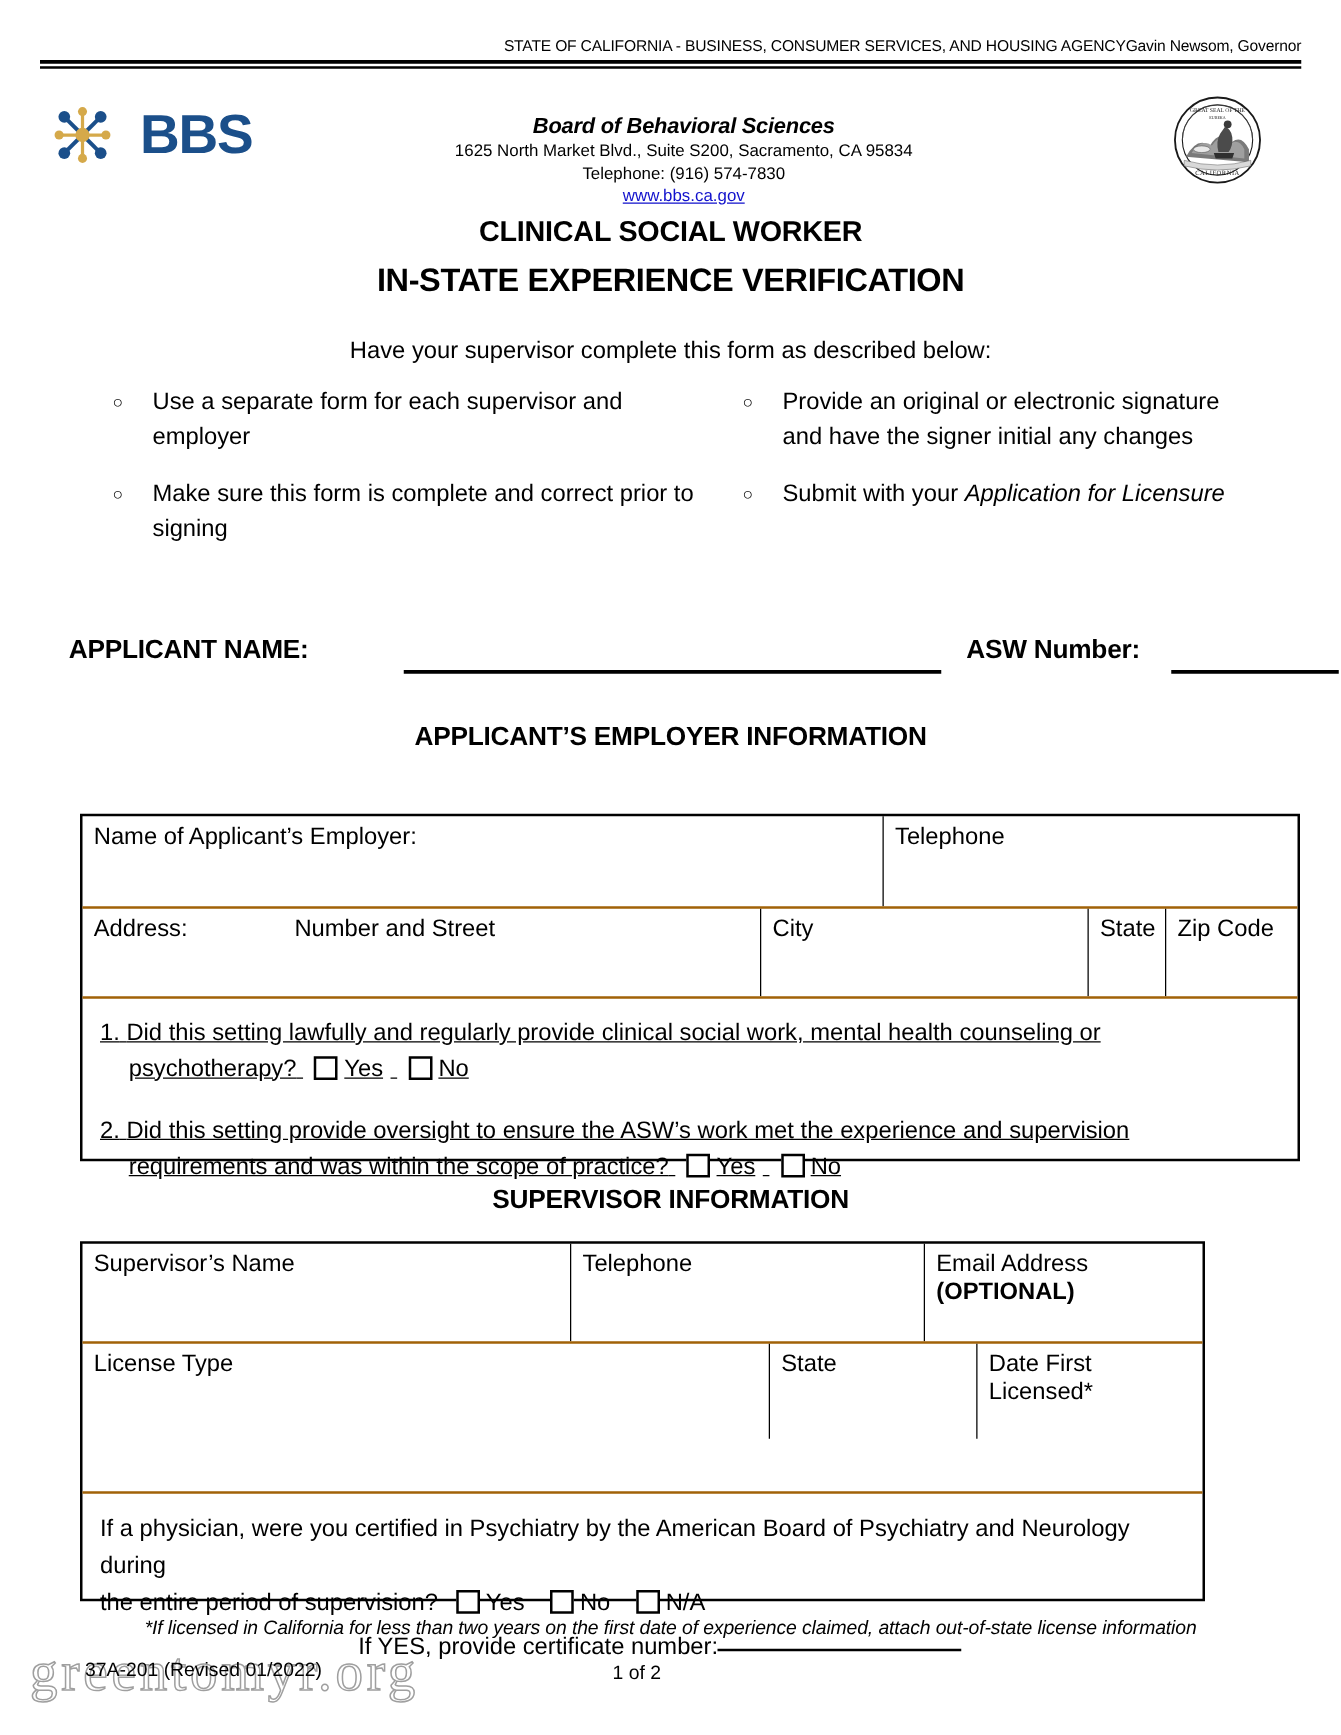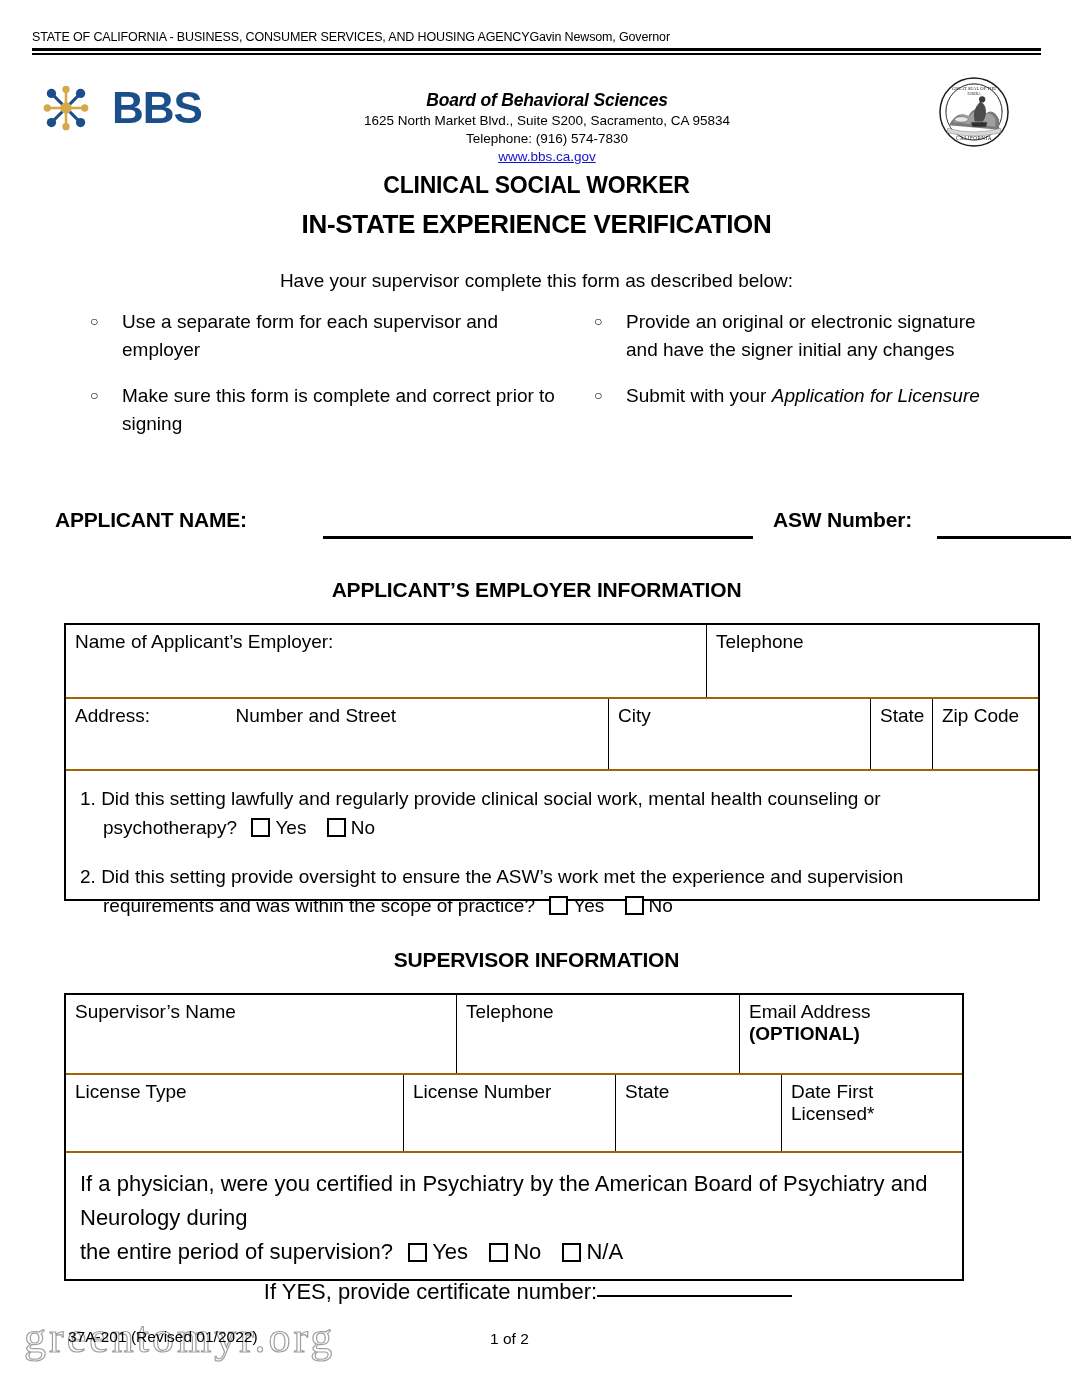--- a/index.html
+++ b/index.html
@@ -20,21 +20,21 @@
     box-sizing: border-box;
   }
 
   
   .state-header {
     position: absolute;
     left: 32px;
     top: 30px;
     width: 1009px;
     display: flex;
-    justify-content: flex-start;
+    justify-content: flex-end;
     align-items: baseline;
     font-size: 12.5px;
     letter-spacing: -0.15px;
     white-space: nowrap;
   }
   .state-header .gov {
     font-size: 12.5px;
   }
   .hdr-rule-thick {
     position: absolute;
@@ -193,21 +193,21 @@
   #heading-employer { top: 578px; }
   #heading-supervisor { top: 948px; }
 
   
   .tbl {
     position: absolute;
     border: 2px solid #000;
     box-sizing: border-box;
     background: #fff;
   }
-  #employer-table { left: 64px; top: 623px; width: 976px; height: 278px; }
+  #employer-table { left: 64px; top: 651px; width: 976px; height: 278px; text-decoration: underline; }
   #supervisor-table { left: 64px; top: 993px; width: 900px; height: 288px; }
 
   .trow { position: relative; box-sizing: border-box; width: 100%; }
   .trow + .trow { border-top: 2px solid #a16207; }
   .tcell {
     position: absolute;
     top: 0; bottom: 0;
     box-sizing: border-box;
     padding: 6px 9px 0 9px;
     font-size: 19px;
@@ -236,22 +236,23 @@
     margin: 0 5px 0 9px;
     background: #fff;
   }
   .cbx-label { margin-right: 6px; }
 
   
   .phys-row {
     position: relative;
     box-sizing: border-box;
     padding: 14px 14px 10px 14px;
-    font-size: 22px;
+    font-size: 19px;
     line-height: 1.55;
+    margin-top: 42px;
   }
   .cert-line {
     text-align: center;
     padding-left: 28px;
     margin-top: 6px;
   }
   .cert-rule {
     display: inline-block;
     width: 195px;
     border-bottom: 2px solid #000;
@@ -463,23 +464,20 @@
       </div>
       <div class="tcell divider" style="left:660px; right:0;margin-left:13px;">
         <span>Email Address </span><b>(OPTIONAL)</b>
       </div>
     </div>
 
     <div class="trow" style="height:78px;">
       <div class="tcell" style="left:0; width:337px;">
         <span>License Type</span>
       </div>
-      <div class="tcell divider" style="left:337px; width:212px;">
-        <span>License Number</span>
-      </div>
       <div class="tcell divider" style="left:549px; width:166px;">
         <span>State</span>
       </div>
       <div class="tcell divider" style="left:715px; right:0;">
         <span>Date First Licensed*</span>
       </div>
     </div>
 
     <div class="trow phys-row" style="height:128px;">
       <span class="q-line">If a physician, were you certified in Psychiatry by the American Board of Psychiatry and Neurology during</span>
@@ -488,17 +486,18 @@
         <span class="cbx"></span><span class="cbx-label">Yes</span>
         <span class="cbx"></span><span class="cbx-label">No</span>
         <span class="cbx"></span><span class="cbx-label">N/A</span>
       </span>
       <span class="q-line cert-line">
         <span>If YES, provide certificate number:</span><span class="cert-rule"></span>
       </span>
     </div>
   </div>
 
+  <div class="footnote">*If licensed in California for less than two years on the first date of experience claimed, attach out-of-state license information</div>
   <div class="watermark">greentomyr.org</div>
   <div class="form-number">37A-201 (Revised 01/2022)</div>
   <div class="page-number">1 of 2</div>
 
 </div>
 
 </body></html>

